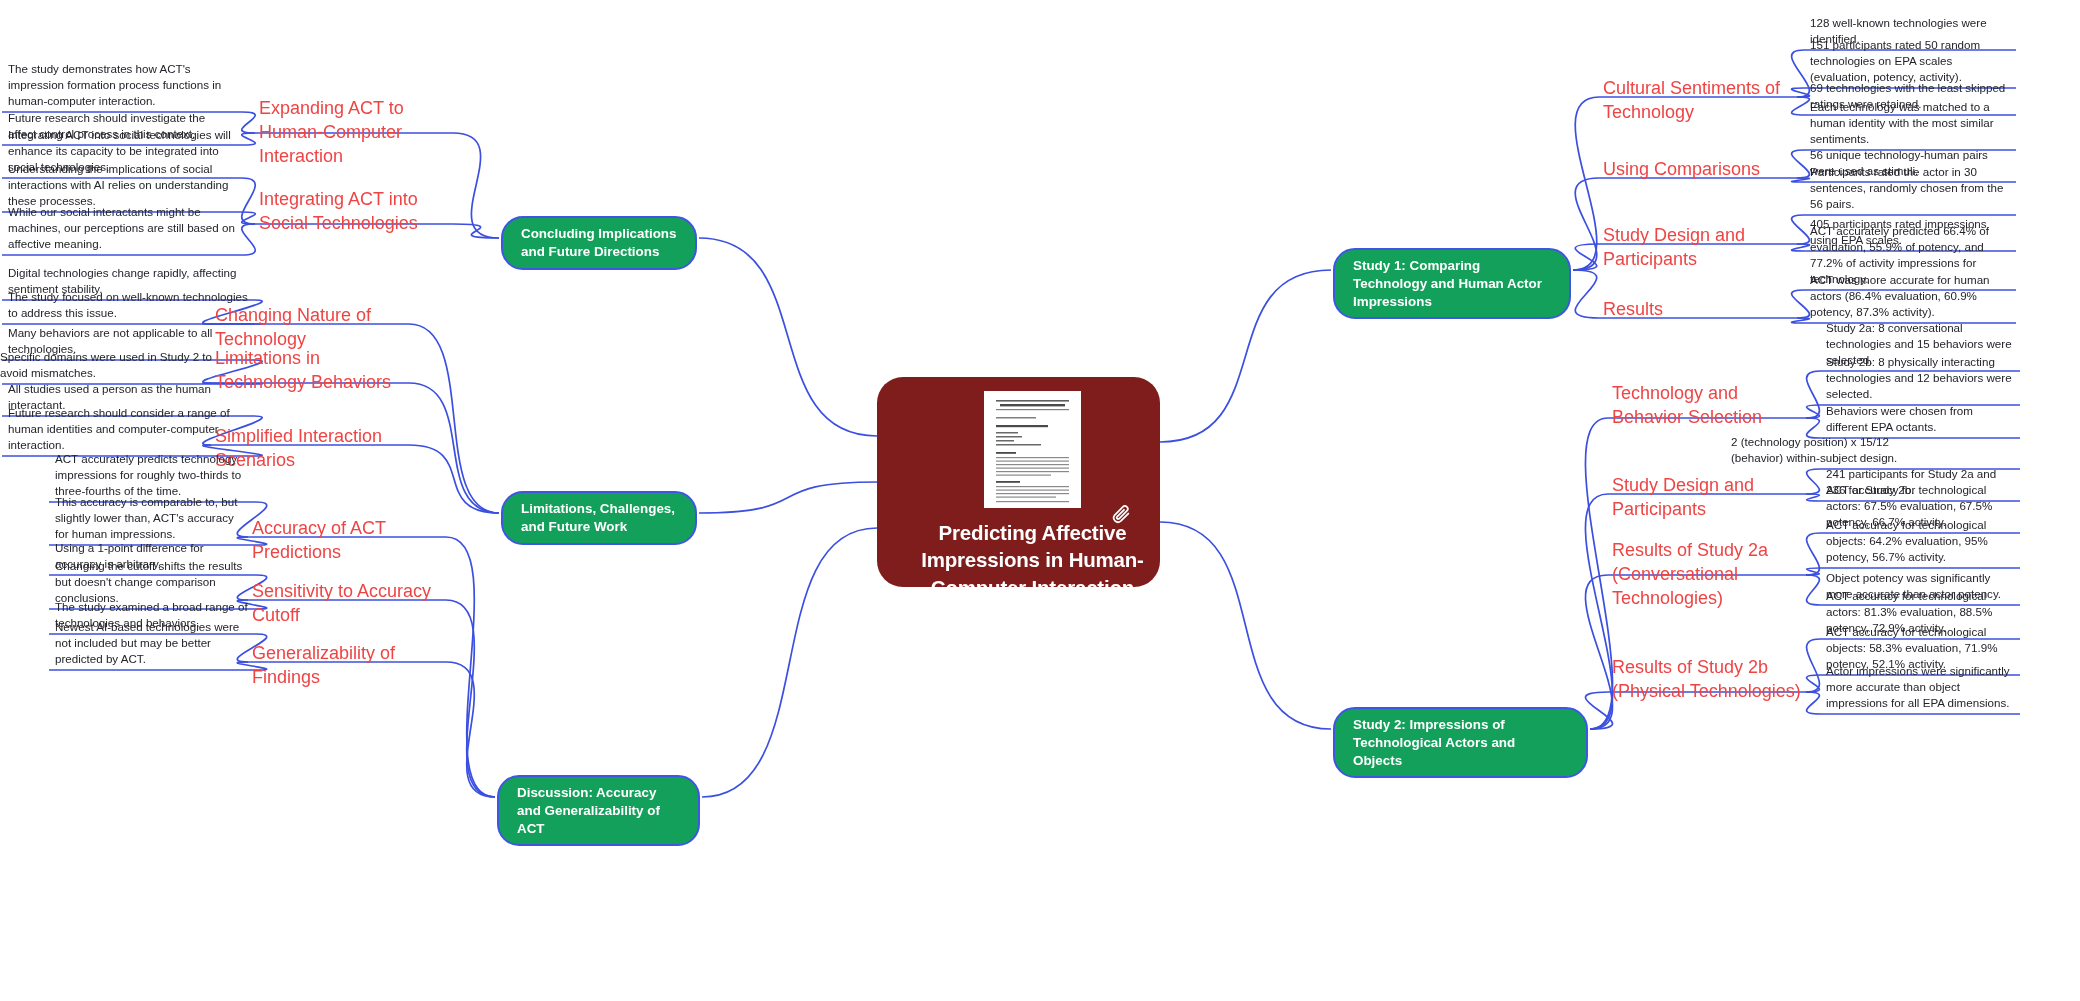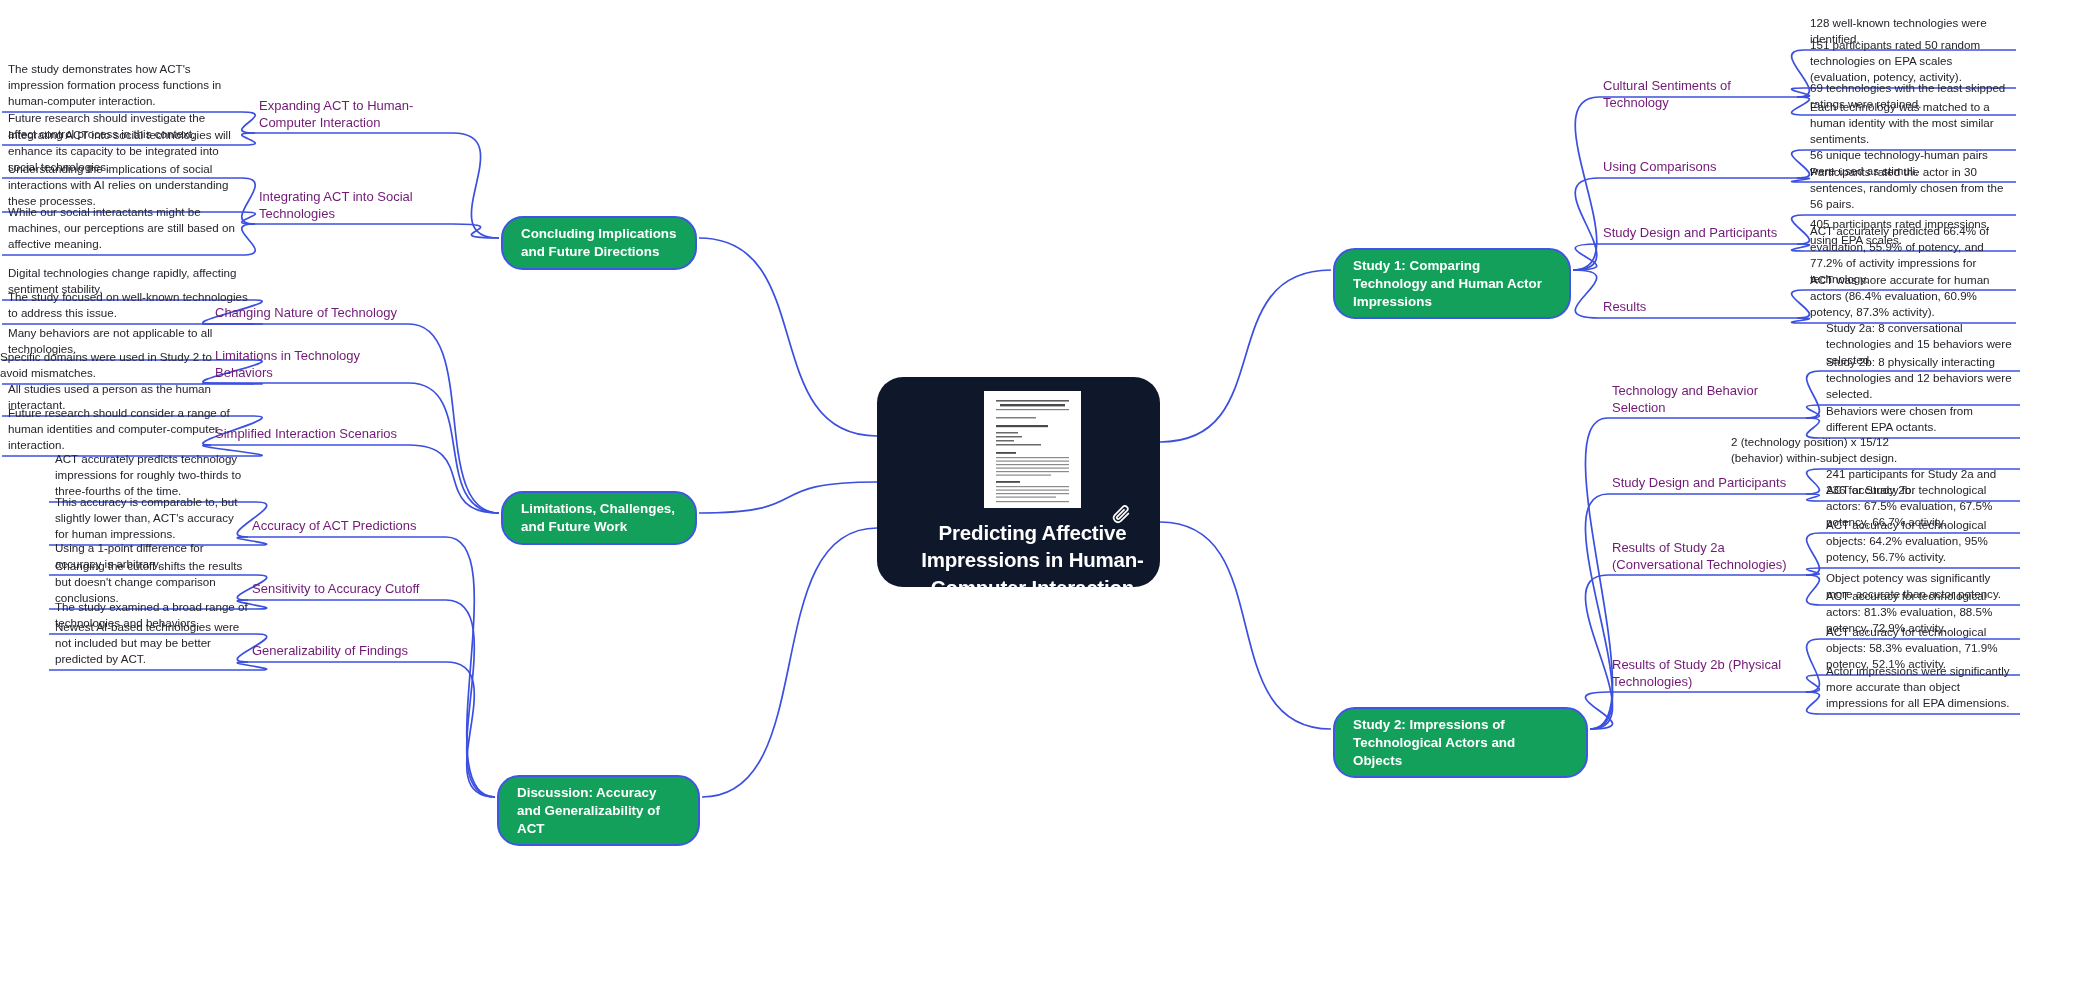--- a/index.html
+++ b/index.html
@@ -21,21 +21,21 @@
     left: 0; top: 0;
     width: 2080px; height: 1001px;
     pointer-events: none;
   }
 
   
   .central {
     position: absolute;
     left: 877px; top: 377px;
     width: 283px; height: 210px;
-    background: #0f172a;
+    background: #7f1d1d;
     border-radius: 26px;
     display: flex;
     flex-direction: column;
     align-items: center;
     z-index: 5;
     padding-left: 28px;
   }
   .central-thumb {
     width: 97px;
     height: 117px;
@@ -75,22 +75,22 @@
     line-height: 1.33;
     display: flex;
     align-items: flex-start;
     padding: 7px 18px;
     z-index: 4;
   }
 
   
   .sub {
     position: absolute;
-    font-size: 13px;
-    color: #701a75;
+    font-size: 18px;
+    color: #ef4444;
     line-height: 1.33;
     z-index: 3;
   }
   .sub.r { text-align: left; }
   .sub.l { text-align: left; }
 
   
   .leaf {
     position: absolute;
     font-size: 11.6px;

